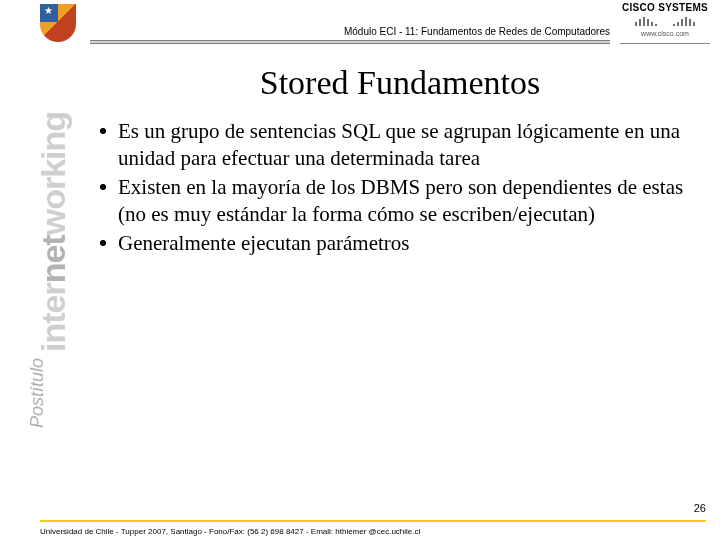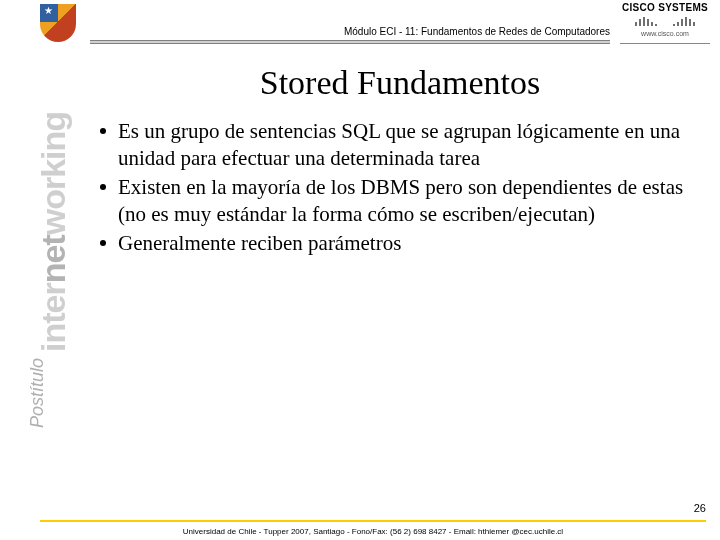--- a/index.html
+++ b/index.html
@@ -80,21 +80,21 @@
   .page-number {
     position: absolute; right: 14px; bottom: 26px;
     font-size: 11px; font-family: Arial, sans-serif;
   }
   .footer-bar {
     position: absolute; bottom: 18px; left: 40px; right: 14px;
     height: 2px; background: #ffcc00;
   }
   .footer-text {
     position: absolute; bottom: 4px; left: 40px; right: 14px;
-    text-align: center; font-size: 8px; font-family: Arial, sans-serif;
+    text-align: left; font-size: 8px; font-family: Arial, sans-serif;
   }
 </style>
 </head>
 <body>
 
 <div class="header">
   <div class="shield-logo"></div>
   <div class="header-title">Módulo ECI - 11: Fundamentos de Redes de Computadores</div>
   <div class="header-line"></div>
   <div class="cisco-logo">
@@ -124,19 +124,19 @@
     <span class="post">Postítulo</span><span class="internet"><span>inter</span><span class="net">net</span><span class="working">working</span></span>
   </div>
 </div>
 
 <div class="slide-title">Stored Fundamentos</div>
 
 <div class="content">
   <ul>
     <li>Es un grupo de sentencias SQL que se agrupan lógicamente en una unidad para efectuar una determinada tarea</li>
     <li>Existen en la mayoría de los DBMS pero son dependientes de estas (no es muy estándar la forma cómo se escriben/ejecutan)</li>
-    <li>Generalmente reciben parámetros</li>
+    <li>Generalmente ejecutan parámetros</li>
   </ul>
 </div>
 
 <div class="page-number">26</div>
 <div class="footer-bar"></div>
 <div class="footer-text">Universidad de Chile - Tupper 2007, Santiago - Fono/Fax: (56 2) 698 8427 - Email: hthiemer @cec.uchile.cl</div>
 
 </body></html>

